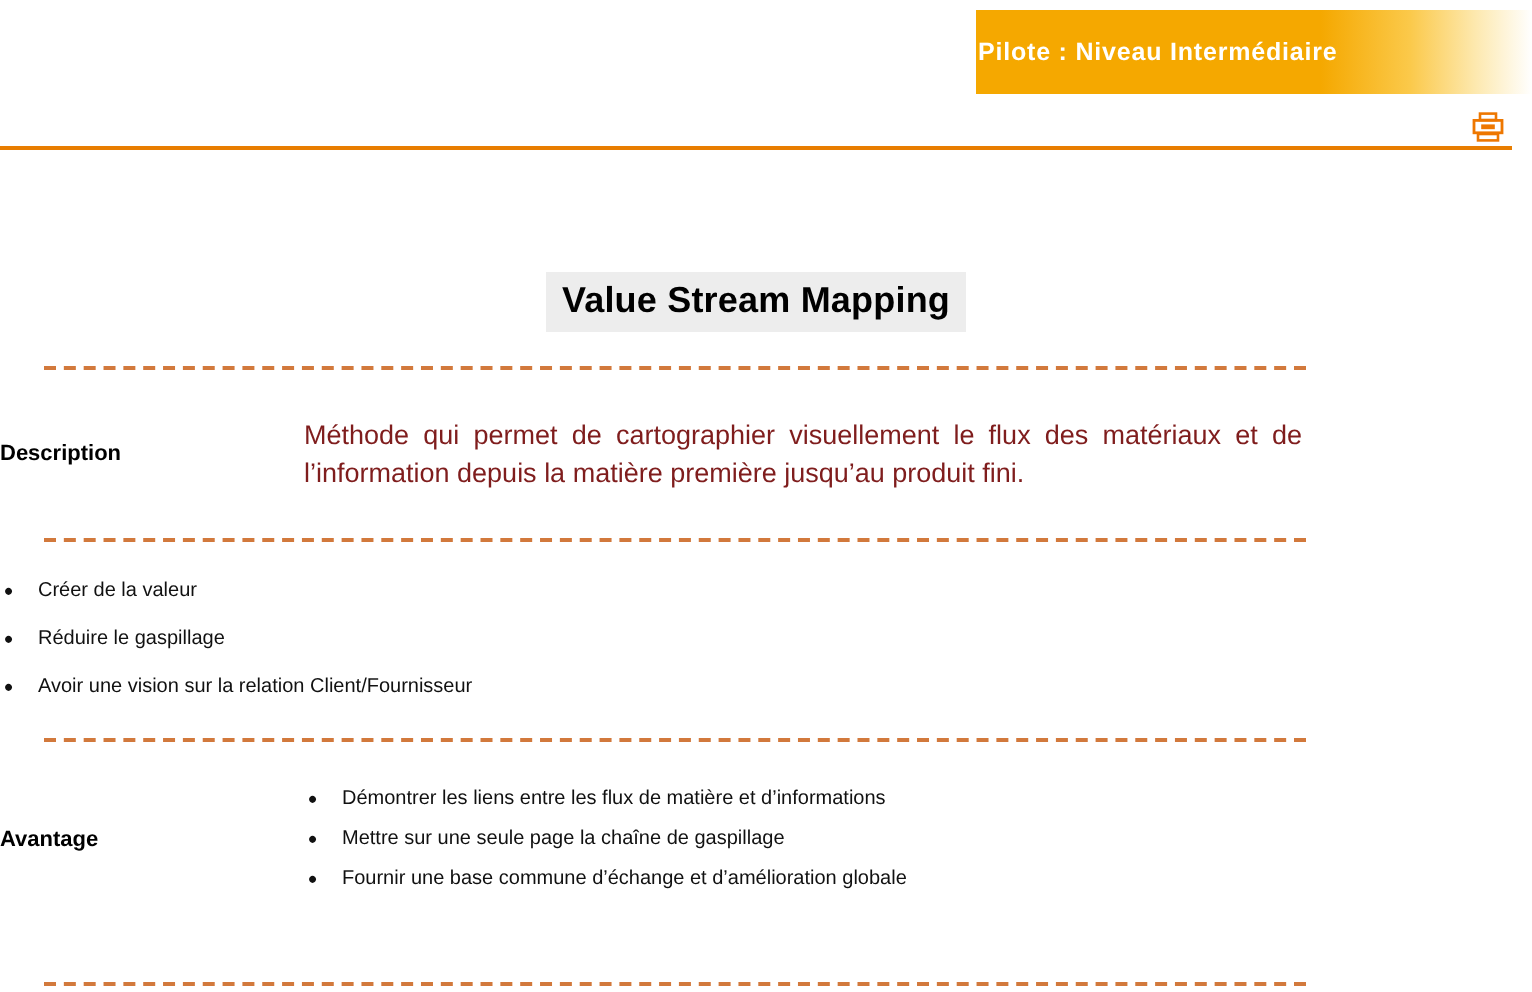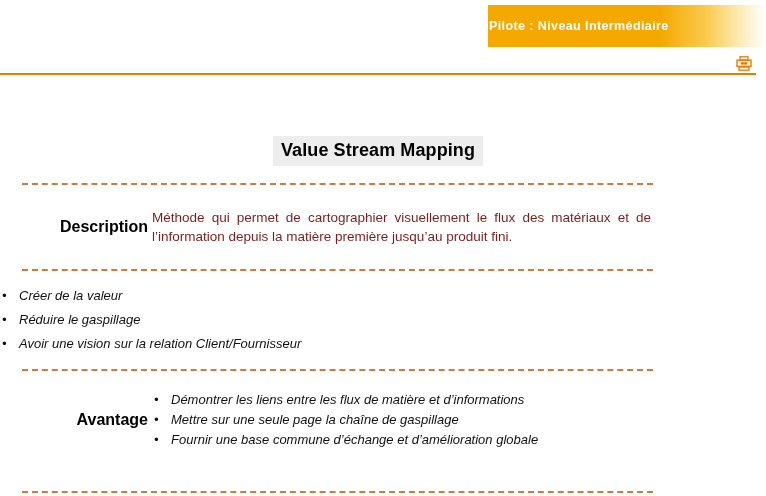--- a/index.html
+++ b/index.html
@@ -97,22 +97,22 @@
     align-items: center;
     box-sizing: border-box;
   }
   .row-description { min-height: 84px; }
   .row-objectif    { min-height: 98px; }
   .row-avantage    { min-height: 98px; }
 
   .row-label {
     width: 152px;
     flex: 0 0 152px;
-    text-align: right;
-    font-size: 16px;
+    text-align: left;
+    font-size: 11px;
     font-weight: bold;
     color: #000000;
     box-sizing: border-box;
     padding-right: 4px;
   }
   .row-content {
     flex: 1 1 auto;
     padding-right: 115px;
     box-sizing: border-box;
   }
@@ -124,23 +124,22 @@
     color: #7f1d1d;
   }
   .bullets {
     margin: 0;
     padding: 0;
     list-style: none;
   }
   .bullets li {
     position: relative;
     padding-left: 19px;
-    font-size: 13px;
+    font-size: 10px;
     color: #111111;
-    font-style: italic;
   }
   .bullets li::before {
     content: "\2022";
     position: absolute;
     left: 2px;
     top: 0;
     font-size: 13px;
     color: #111111;
   }
   .bullets-loose li { line-height: 24px; }

